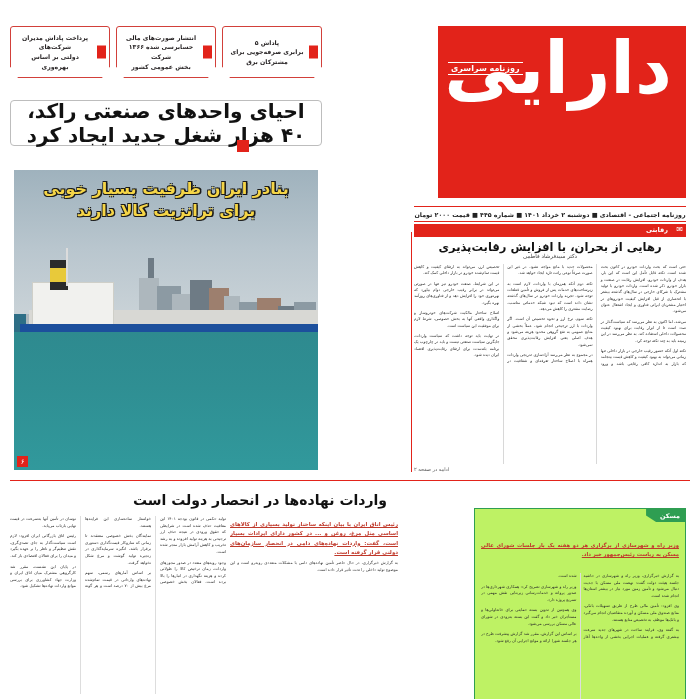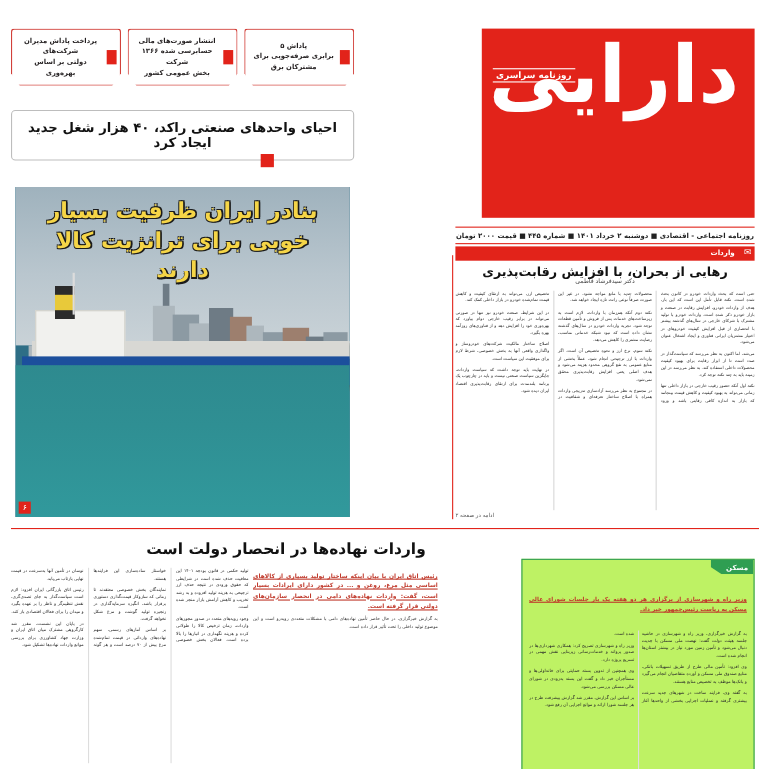--- a/index.html
+++ b/index.html
@@ -91,21 +91,21 @@
     height: 46px;
     border: 1.1px solid #bdbdbd;
     border-radius: 4px;
     background: #ffffff;
     display: flex;
     align-items: center;
     justify-content: center;
     padding: 0 14px;
   }
   .headline-strip .hl {
-    font-size: 12px;
+    font-size: 20px;
     font-weight: bold;
     color: #111111;
     direction: rtl;
     text-align: center;
     line-height: 1.2;
   }
   .hl-sq {
     position: absolute;
     right: 72px; bottom: -7px;
     width: 12px; height: 12px;
@@ -186,21 +186,21 @@
     height: 14px;
     background: repeating-linear-gradient(90deg,
       #e9e9e9 0 7px, #3a3a3a 7px 12px, #dcdcdc 12px 20px, #6a6a6a 20px 25px);
     opacity: .92;
   }
   .photo-title {
     position: absolute;
     top: 8px; left: 0; right: 0;
     text-align: center;
     padding: 0 10px;
-    font-size: 20px;
+    font-size: 16px;
     line-height: 1.35;
     font-weight: bold;
     color: #f5d547;
     direction: rtl;
     text-shadow: 1.4px 1.4px 0 #1b1b1b, -0.6px -0.6px 0 #1b1b1b,
                  1.4px -0.6px 0 #1b1b1b, -0.6px 1.4px 0 #1b1b1b;
   }
   .photo-badge {
     position: absolute;
     left: 3px; bottom: 3px;
@@ -448,21 +448,21 @@
 ترانزیت کالا دارند</div>
     <div class="photo-badge">۶</div>
   </div>
 
   <div class="info-bar">
     <span>روزنامه اجتماعی - اقتصادی ■ دوشنبه ۲ خرداد ۱۴۰۱ ■ شماره ۴۴۵ ■ قیمت ۲۰۰۰ تومان</span>
   </div>
 
   <div class="edit-tag">
     <span class="gly">✉</span>
-    <span class="lbl">واردات</span>
+    <span class="lbl">رقابتی</span>
   </div>
 
   <div class="edit-head">رهایی از بحران، با افزایش رقابت‌پذیری</div>
   <div class="edit-author">دکتر سیدفرشاد فاطمی</div>
 
   <div class="edit-body">
     <p>حتی است که بحث واردات خودرو در کانون بحث شده است. نکته قابل تأمل این است که این بار، هدف از واردات خودرو، افزایش رقابت در صنعت و بازار خودرو ذکر شده است. واردات خودرو با تولید مشترک با شرکای خارجی در سال‌های گذشته بیشتر با انحصاری از قبل افزایش کیفیت خودروهای در اختیار مشتریان ایرانی فناوری و ایجاد اشتغال عنوان می‌شود.</p>
     <p>می‌شد، اما اکنون به نظر می‌رسد که سیاست‌گذار در صدد است تا از ابزار رقابت برای بهبود کیفیت محصولات داخلی استفاده کند. به نظر می‌رسد در این زمینه باید به چند نکته توجه کرد.</p>
     <p>نکته اول آنکه حضور رقیب خارجی در بازار داخلی تنها زمانی می‌تواند به بهبود کیفیت و کاهش قیمت بینجامد که بازار به اندازه کافی رقابتی باشد و ورود محصولات جدید با مانع مواجه نشود. در غیر این صورت صرفاً نوعی رانت تازه ایجاد خواهد شد.</p>
     <p>نکته دوم آنکه هم‌زمان با واردات، لازم است به زیرساخت‌های خدمات پس از فروش و تأمین قطعات توجه شود. تجربه واردات خودرو در سال‌های گذشته نشان داده است که نبود شبکه خدماتی مناسب، رضایت مشتری را کاهش می‌دهد.</p>

